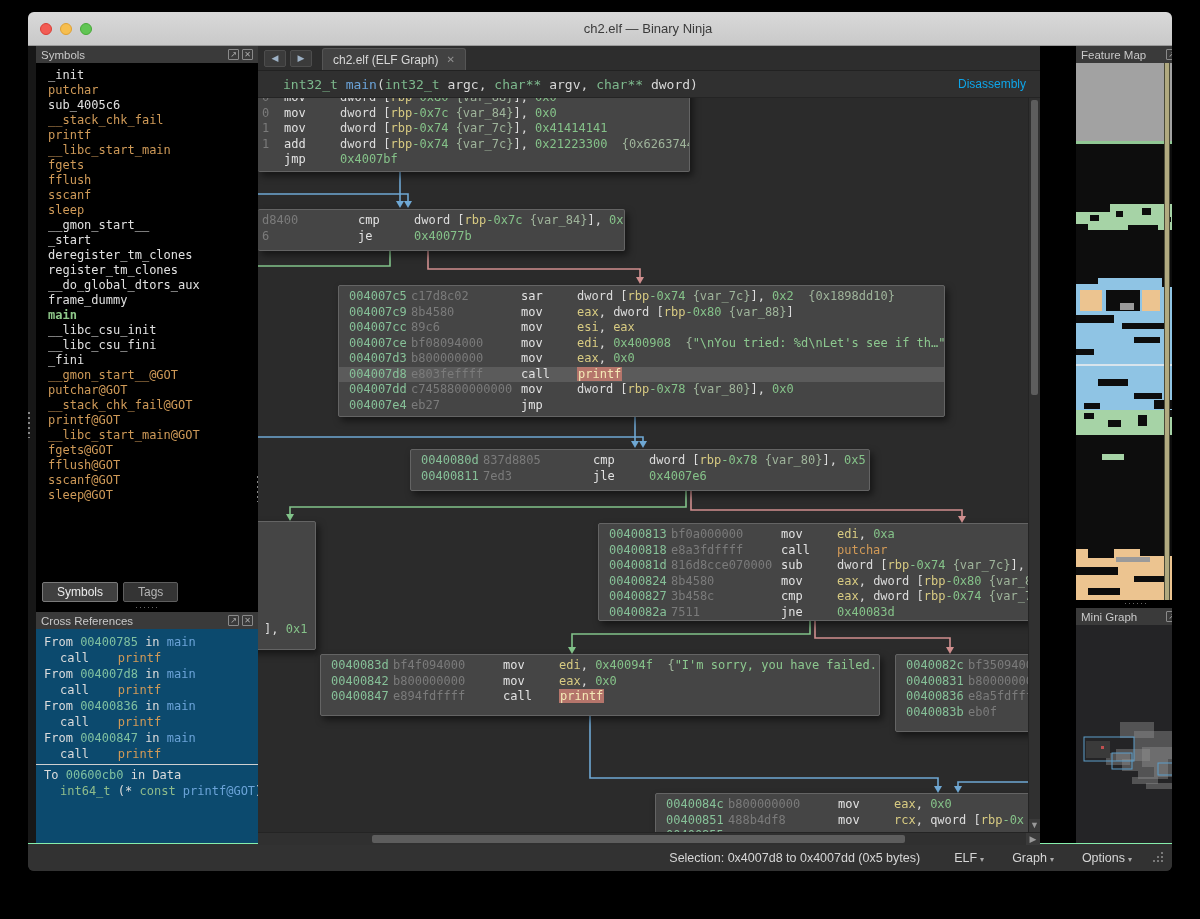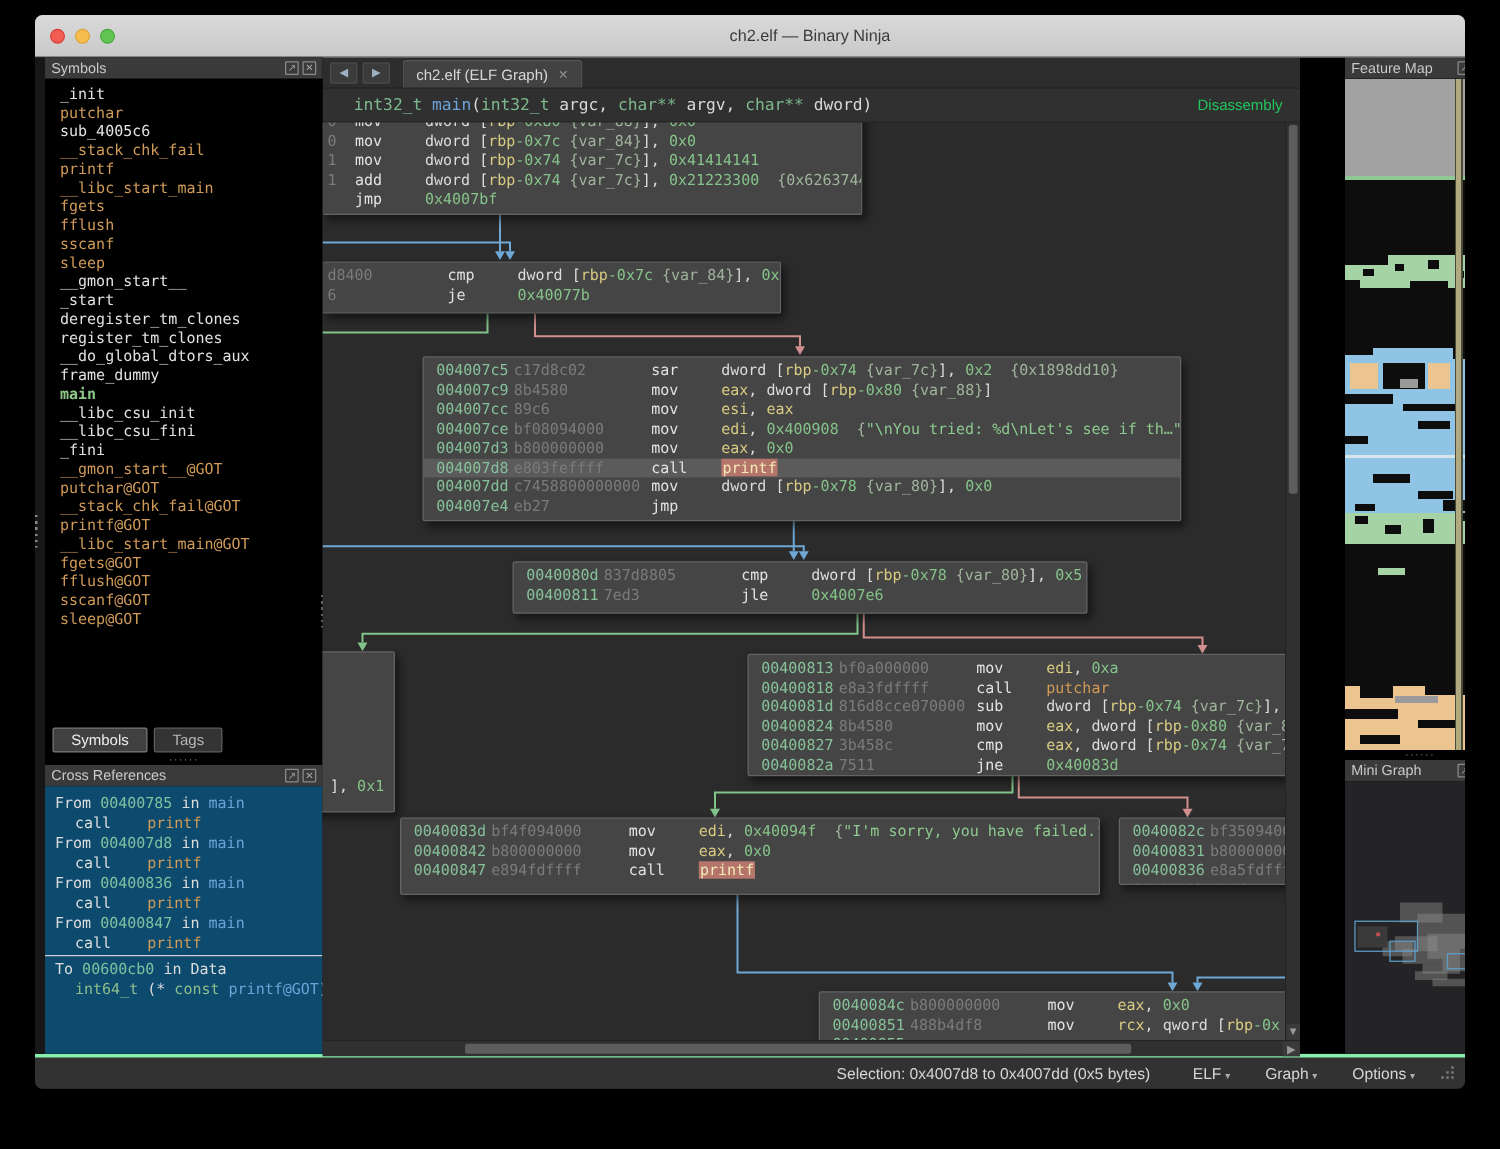--- a/index.html
+++ b/index.html
@@ -43,21 +43,21 @@
   .center{width:782px;flex:0 0 782px;display:flex;flex-direction:column;background:#2b2b2b;}
   .tabbar{height:24px;flex:0 0 24px;background:#2d2d2d;border-bottom:1px solid #222;display:flex;align-items:flex-end;}
   .nav-btn{margin:3px 2px 3px 6px;width:22px;height:17px;background:#3b3b3b;border:1px solid #4d4d4d;border-radius:2px;color:#9db1c5;font-size:9px;line-height:15px;text-align:center;padding:0;}
   .nav-btn + .nav-btn{margin-left:2px;}
   .tab{margin-left:8px;height:21px;background:#424242;border:1px solid #555;border-bottom:none;border-radius:3px 3px 0 0;display:flex;align-items:center;padding:0 10px;gap:8px;}
   .tab-label{font-size:12px;color:#d8d8d8;}
   .tab-close{color:#909090;font-size:10px;}
   .func-header{height:26px;flex:0 0 26px;background:#303030;border-bottom:1px solid #242424;display:flex;align-items:center;justify-content:space-between;padding:0 14px 0 25px;}
   .func-sig{font-family:"DejaVu Sans Mono",monospace;font-size:13px;white-space:pre;}
   .ftype{color:#7db98d;} .ffn{color:#6ba3d8;} .ftxt{color:#d8d8d8;}
-  .view-mode{font-size:12px;color:#22c55e;}
+  .view-mode{font-size:12px;color:#0ea5e9;}
   
   .graph{position:relative;height:734px;flex:0 0 734px;background:#2b2b2b;overflow:hidden;}
   .graph svg.edges{position:absolute;left:0;top:0;}
   .block{position:absolute;background:#454545;border:1px solid #646464;border-radius:2px;box-shadow:3px 4px 7px rgba(0,0,0,.5);font-family:"DejaVu Sans Mono",monospace;font-size:12px;padding:3px 0;box-sizing:border-box;overflow:hidden;}
   .block.noleft{border-left:none;}
   .row{display:flex;height:15.5px;line-height:15.5px;white-space:pre;}
   .row.sel{background:#5b5b5b;}
   .col-a{flex:0 0 72px;padding-left:10px;box-sizing:border-box;color:#86c098;}
   .col-b{flex:0 0 110px;color:#7b7b7b;}
   .col-b2{flex:1;color:#7b7b7b;}
@@ -72,21 +72,21 @@
   .hscroll{position:relative;height:13px;flex:0 0 13px;background:#303030;border-top:1px solid #242424;box-sizing:border-box;}
   .hthumb{position:absolute;left:114px;width:533px;top:2px;height:8px;background:#5d5d5d;border-radius:2px;}
   .hbtn{position:absolute;right:0;top:0;width:14px;height:100%;color:#999;font-size:9px;text-align:center;line-height:12px;background:#3a3a3a;}
   
   .sidebar-right{width:132px;flex:0 0 132px;background:#000;display:flex;}
   .sr-inner{width:120px;display:flex;flex-direction:column;margin-left:36px;}
   .fm{flex:0 0 537px;background:#0d0d0d;}
   .mg{flex:1;background:#242426;}
   .sr-fill{width:12px;background:#000;}
   
-  .statusbar{height:28px;background:#323232;border-top:3px solid #86efac;box-sizing:border-box;display:flex;align-items:center;justify-content:flex-end;padding-right:8px;}
+  .statusbar{height:28px;background:#323232;border-top:1px solid #86efac;box-sizing:border-box;display:flex;align-items:center;justify-content:flex-end;padding-right:8px;}
   .sel-text{font-size:12.5px;color:#d6d6d6;margin-right:34px;}
   .menus{display:flex;gap:28px;}
   .menu-item{font-size:12.5px;color:#d6d6d6;}
   .menu-item .car{font-size:8px;color:#aaa;margin-left:3px;}
   .grip{position:relative;width:12px;height:12px;margin-left:20px;}
   .grip::after{content:"";position:absolute;right:1px;top:0;width:2px;height:2px;background:#7a7a7a;
     box-shadow:0 4px #7a7a7a,0 8px #7a7a7a,-4px 4px #7a7a7a,-4px 8px #7a7a7a,-8px 8px #7a7a7a;}
   .vgrip{position:absolute;width:3px;height:26px;background:repeating-linear-gradient(#888 0 2px,transparent 2px 5px);}
 </style>
 </head>
@@ -250,21 +250,21 @@
                 <div class="row"><span class="col-a">0040082a</span><span class="col-b">7511</span><span class="col-m">jne</span><span class="col-o"><span class="tk-n">0x40083d</span></span></div>
               </div>
               <div class="block" style="left: -240px; top: 423px; width: 298px; height: 129px;">
                 <div class="blk-label" style="left: 245px; top: 100px;"><span class="tk-t">], </span><span class="tk-n">0x1</span></div>
               </div>
               <div class="block" style="left: 62px; top: 556px; width: 560px; height: 62px;">
                 <div class="row"><span class="col-a">0040083d</span><span class="col-b">bf4f094000</span><span class="col-m">mov</span><span class="col-o"><span class="tk-r">edi</span><span class="tk-t">, </span><span class="tk-n">0x40094f</span><span class="tk-t">  </span><span class="tk-v">{</span><span class="tk-s">"I'm sorry, you have failed."</span></span></div>
                 <div class="row"><span class="col-a">00400842</span><span class="col-b">b800000000</span><span class="col-m">mov</span><span class="col-o"><span class="tk-r">eax</span><span class="tk-t">, </span><span class="tk-n">0x0</span></span></div>
                 <div class="row"><span class="col-a">00400847</span><span class="col-b">e894fdffff</span><span class="col-m">call</span><span class="col-o"><span class="tk-hl">printf</span></span></div>
               </div>
-              <div class="block" style="left: 637px; top: 556px; width: 200px; height: 54px;">
+              <div class="block" style="left: 637px; top: 556px; width: 200px; height: 78px;">
                 <div class="row"><span class="col-a">0040082c</span><span class="col-b2">bf3509400</span></div>
                 <div class="row"><span class="col-a">00400831</span><span class="col-b2">b80000000</span></div>
                 <div class="row"><span class="col-a">00400836</span><span class="col-b2">e8a5fdfff</span></div>
                 <div class="row"><span class="col-a">0040083b</span><span class="col-b2">eb0f</span></div>
               </div>
               <div class="block" style="left: 397px; top: 695px; width: 700px; height: 60px;">
                 <div class="row"><span class="col-a">0040084c</span><span class="col-b">b800000000</span><span class="col-m">mov</span><span class="col-o"><span class="tk-r">eax</span><span class="tk-t">, </span><span class="tk-n">0x0</span></span></div>
                 <div class="row"><span class="col-a">00400851</span><span class="col-b">488b4df8</span><span class="col-m">mov</span><span class="col-o"><span class="tk-r">rcx</span><span class="tk-t">, qword [</span><span class="tk-r">rbp</span><span class="tk-n">-0x</span></span></div>
                 <div class="row"><span class="col-a">00400855</span><span class="col-b"></span><span class="col-m"></span><span class="col-o"></span></div>
               </div>

